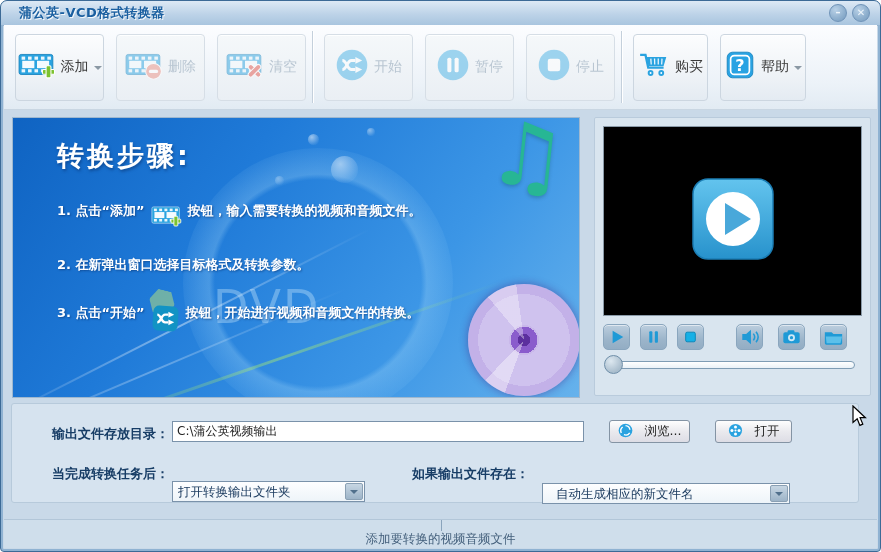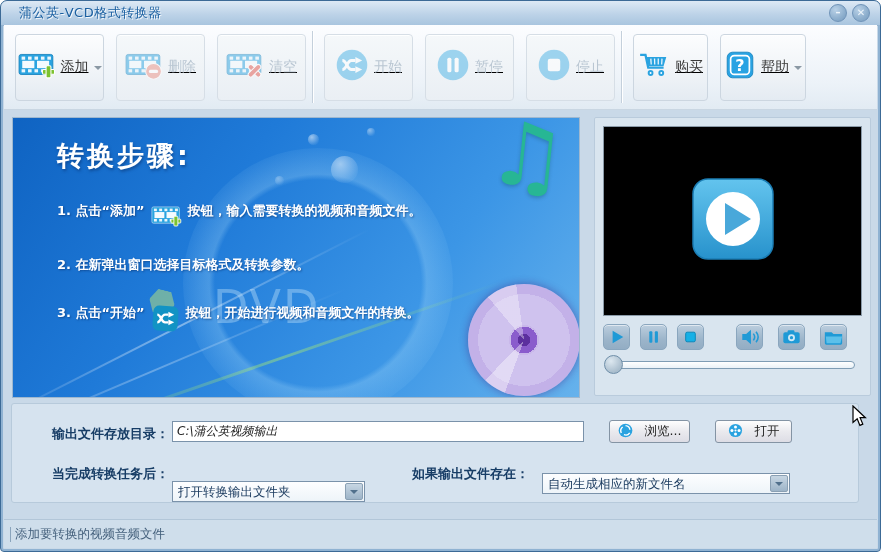--- a/index.html
+++ b/index.html
@@ -4,32 +4,32 @@
 <style>
   html,body{margin:0;padding:0;width:881px;height:552px;overflow:hidden;
     font-family:"DejaVu Sans","Liberation Sans",sans-serif;}
   .window{position:relative;width:879px;height:550px;background:#c9d9e8;
     border:1px solid #3c6a96;border-radius:7px 7px 4px 4px;
     box-shadow:inset 0 0 0 2px #8fb2d2;overflow:hidden;}
   
   .titlebar{position:absolute;left:0;top:0;right:0;height:24px;
     background:linear-gradient(#dde9f5,#bdd3e8 55%,#a9c5df);
     border-radius:6px 6px 0 0;border-bottom:1px solid #93b2cf;}
-  .title-text{position:absolute;left:18px;top:3px;font-size:13px;font-weight:normal;
+  .title-text{position:absolute;left:18px;top:3px;font-size:13px;font-weight:bold;
     color:#1a5fa0;text-shadow:1px 1px 0 rgba(255,255,255,.85);letter-spacing:.5px;}
   .win-controls{position:absolute;right:10px;top:3px;display:flex;gap:5px;}
   .win-btn{width:18px;height:18px;border-radius:50%;border:1px solid #6f93b8;
     background:radial-gradient(circle at 35% 30%,#b9d1e7,#8aaccb 65%,#7a9cc0);
     color:#eef5fb;font-size:10px;line-height:16px;text-align:center;cursor:default;
     box-sizing:border-box;font-weight:bold;}
   
   .toolbar{position:absolute;left:3px;top:24px;right:3px;height:85px;
     background:linear-gradient(#fcfdff,#ecf2f8 70%,#e2ebf3);
     border-bottom:1px solid #c9d6e2;display:flex;align-items:center;
-    padding-left:11px;box-sizing:border-box;text-decoration:underline;}
+    padding-left:11px;box-sizing:border-box;}
   .tbtn{height:67px;border-radius:4px;border:1px solid #ccd6e0;
     background:linear-gradient(#fcfdfe,#eff3f7 60%,#e4ebf2);
     display:flex;align-items:center;justify-content:center;gap:5px;
     box-shadow:inset 0 1px 0 rgba(255,255,255,.9);margin-right:12px;box-sizing:border-box;}
   .tbtn.w88{width:89px;}
   .tbtn.disabled{background:linear-gradient(#f5f8fa,#eaeff4);border-color:#d6dee6;}
   .tbtn .tlabel{font-size:14px;color:#3c3c3c;}
   .tbtn.disabled .tlabel{color:#b9c6d2;}
   .tbtn.disabled svg{opacity:.5;}
   .tbtn.skin{width:75px;background:linear-gradient(#fde09c,#fbcd72 55%,#f9c45d);
@@ -86,35 +86,35 @@
     border:1px solid #7e9cb4;background:linear-gradient(#ffffff,#e9f1f7);box-sizing:border-box;}
   .slider-knob{position:absolute;left:-2px;top:-7px;width:19px;height:19px;border-radius:50%;
     border:1px solid #6e8ea8;background:radial-gradient(circle at 35% 30%,#dde8f0,#a9bdcd 70%);
     box-sizing:border-box;}
   
   .bottom-panel{position:absolute;left:10px;top:402px;width:848px;height:100px;
     border:1px solid #b7cadb;border-radius:3px;background:#d6e3ef;box-sizing:border-box;}
   .fld-label{position:absolute;font-size:13px;font-weight:bold;color:#173d66;white-space:nowrap;}
   .dir-input{position:absolute;left:160px;top:17px;width:412px;height:21px;border:1px solid #7a92aa;
     background:#fff;font-size:12px;color:#222;padding:0 4px;box-sizing:border-box;
-    font-family:"DejaVu Sans","Liberation Sans",sans-serif;font-style:italic;}
+    font-family:"DejaVu Sans","Liberation Sans",sans-serif;}
   .sm-btn{position:absolute;height:23px;border:1px solid #8494a4;border-radius:3px;
     background:linear-gradient(#fefefe,#eaeaee 50%,#dddde5);display:flex;align-items:center;
     justify-content:center;gap:12px;font-size:12.5px;color:#222;box-sizing:border-box;}
   .combo{position:absolute;height:21px;border:1px solid #7a92aa;background:linear-gradient(#fdfeff,#eef4f9);
     box-sizing:border-box;display:flex;align-items:flex-end;margin-top:19px;}
   .combo-value{flex:1;font-size:12.5px;color:#1c3least;color:#1c3c60;padding-left:5px;white-space:nowrap;
     overflow:hidden;}
   .combo-arrow{width:18px;height:17px;margin:1px;border-radius:2px;border:1px solid #8aa0b4;
     background:linear-gradient(#c7d6e3,#9db4c8);display:flex;align-items:center;justify-content:center;
     box-sizing:border-box;}
   .combo-arrow i{width:0;height:0;border:4px solid transparent;border-top-color:#51708c;margin-top:4px;}
   
   .statusbar{position:absolute;left:3px;right:3px;bottom:3px;height:28px;background:#cfdeeb;
-    border-top:1px solid #b2c6d8;display:flex;align-items:center;}
+    border-top:1px solid #b2c6d8;display:flex;align-items:center;flex-direction:column;}
   .status-grip{width:1px;height:15px;background:#8aa4bc;margin:0 4px 0 6px;}
   .status-text{font-size:12.5px;color:#44607c;}
   .cursor{position:absolute;left:851px;top:404px;z-index:50;}
 </style>
 </head>
 <body>
 
 <div class="window">
 
   <div class="titlebar">
@@ -443,21 +443,21 @@
 
     <span class="fld-label" style="left:40px;top:61px;">当完成转换任务后：</span>
     <div class="combo" style="left:160px;top:58px;width:193px;">
       <span class="combo-value">打开转换输出文件夹</span>
       <span class="combo-arrow">
           <i></i>
         </span>
     </div>
 
     <span class="fld-label" style="left:400px;top:61px;">如果输出文件存在：</span>
-    <div class="combo" style="left:530px;top:50px;width:248px;">
+    <div class="combo" style="left:530px;top:60px;width:248px;padding-left:8px;">
       <span class="combo-value">自动生成相应的新文件名</span>
       <span class="combo-arrow">
           <i></i>
         </span>
     </div>
   </div>
 
   <div class="statusbar">
     <span class="status-grip"></span>
     <span class="status-text">添加要转换的视频音频文件</span>

